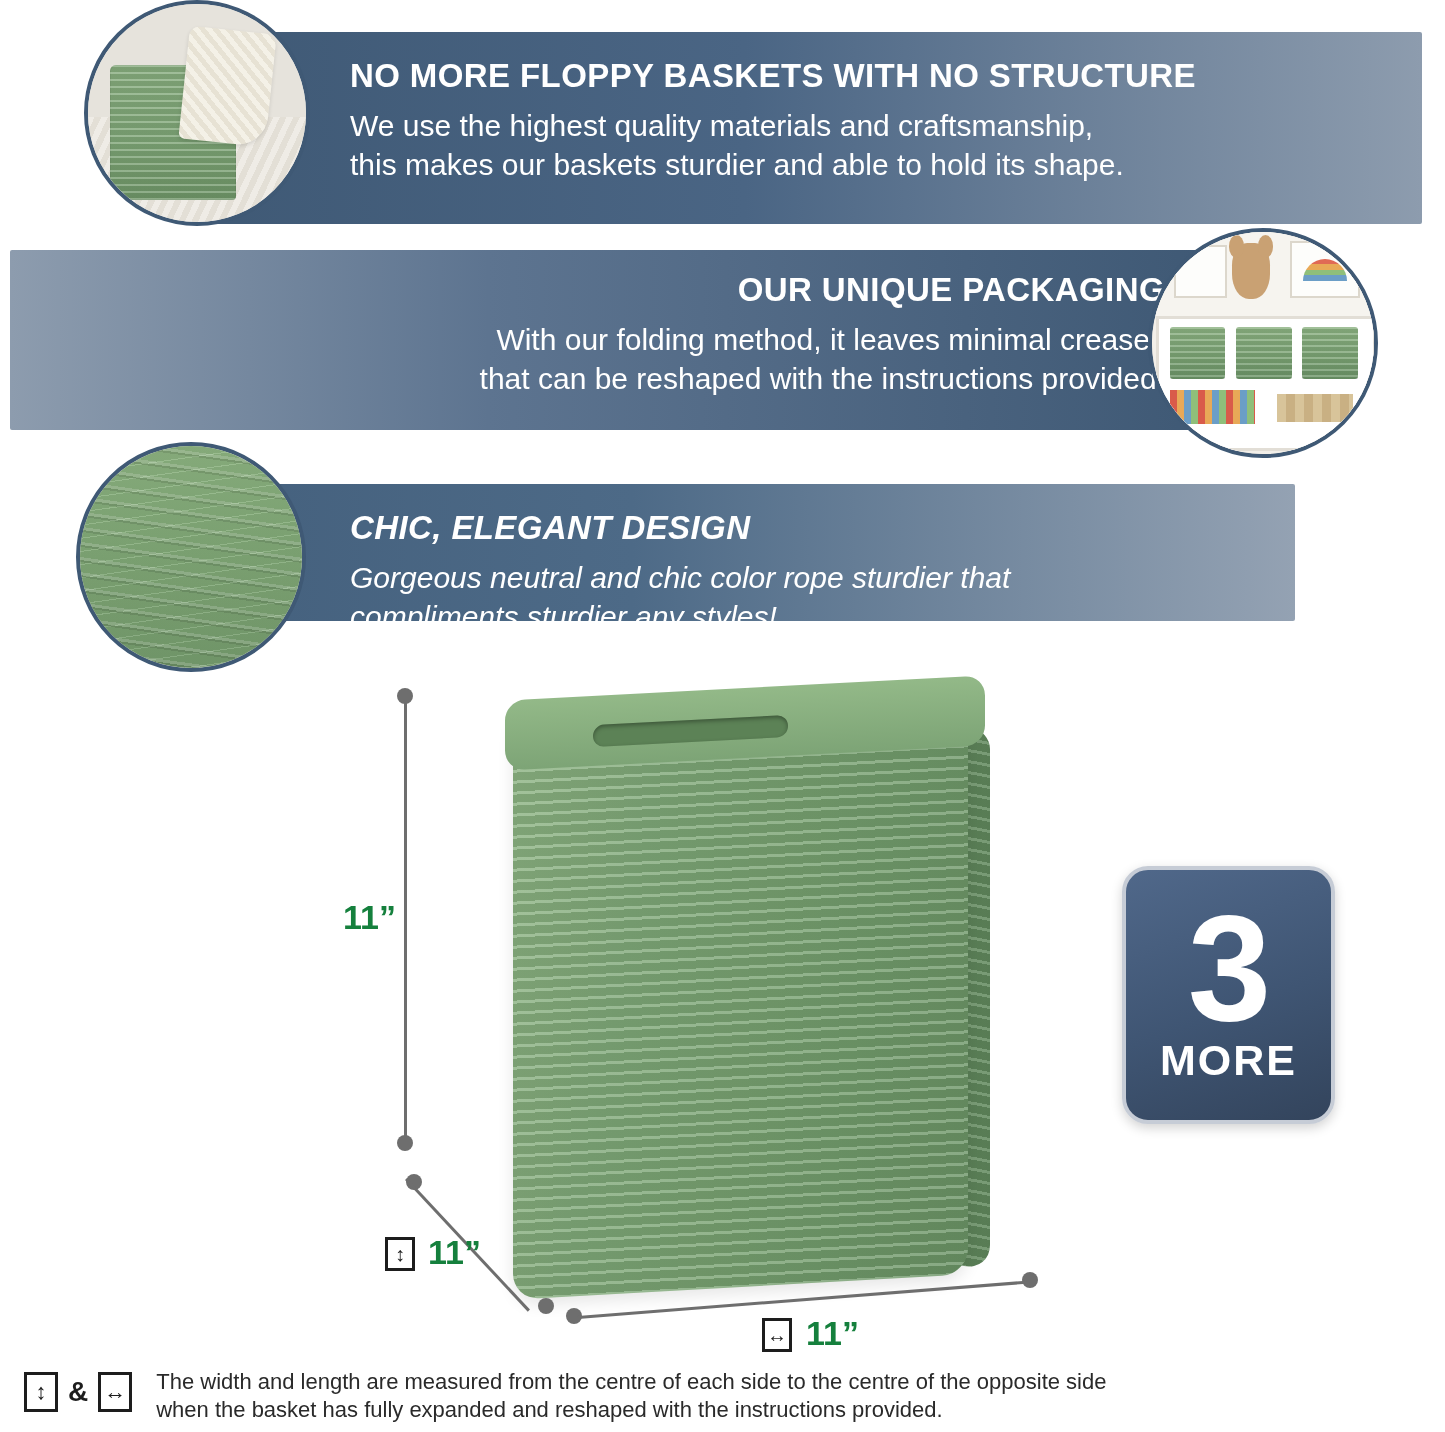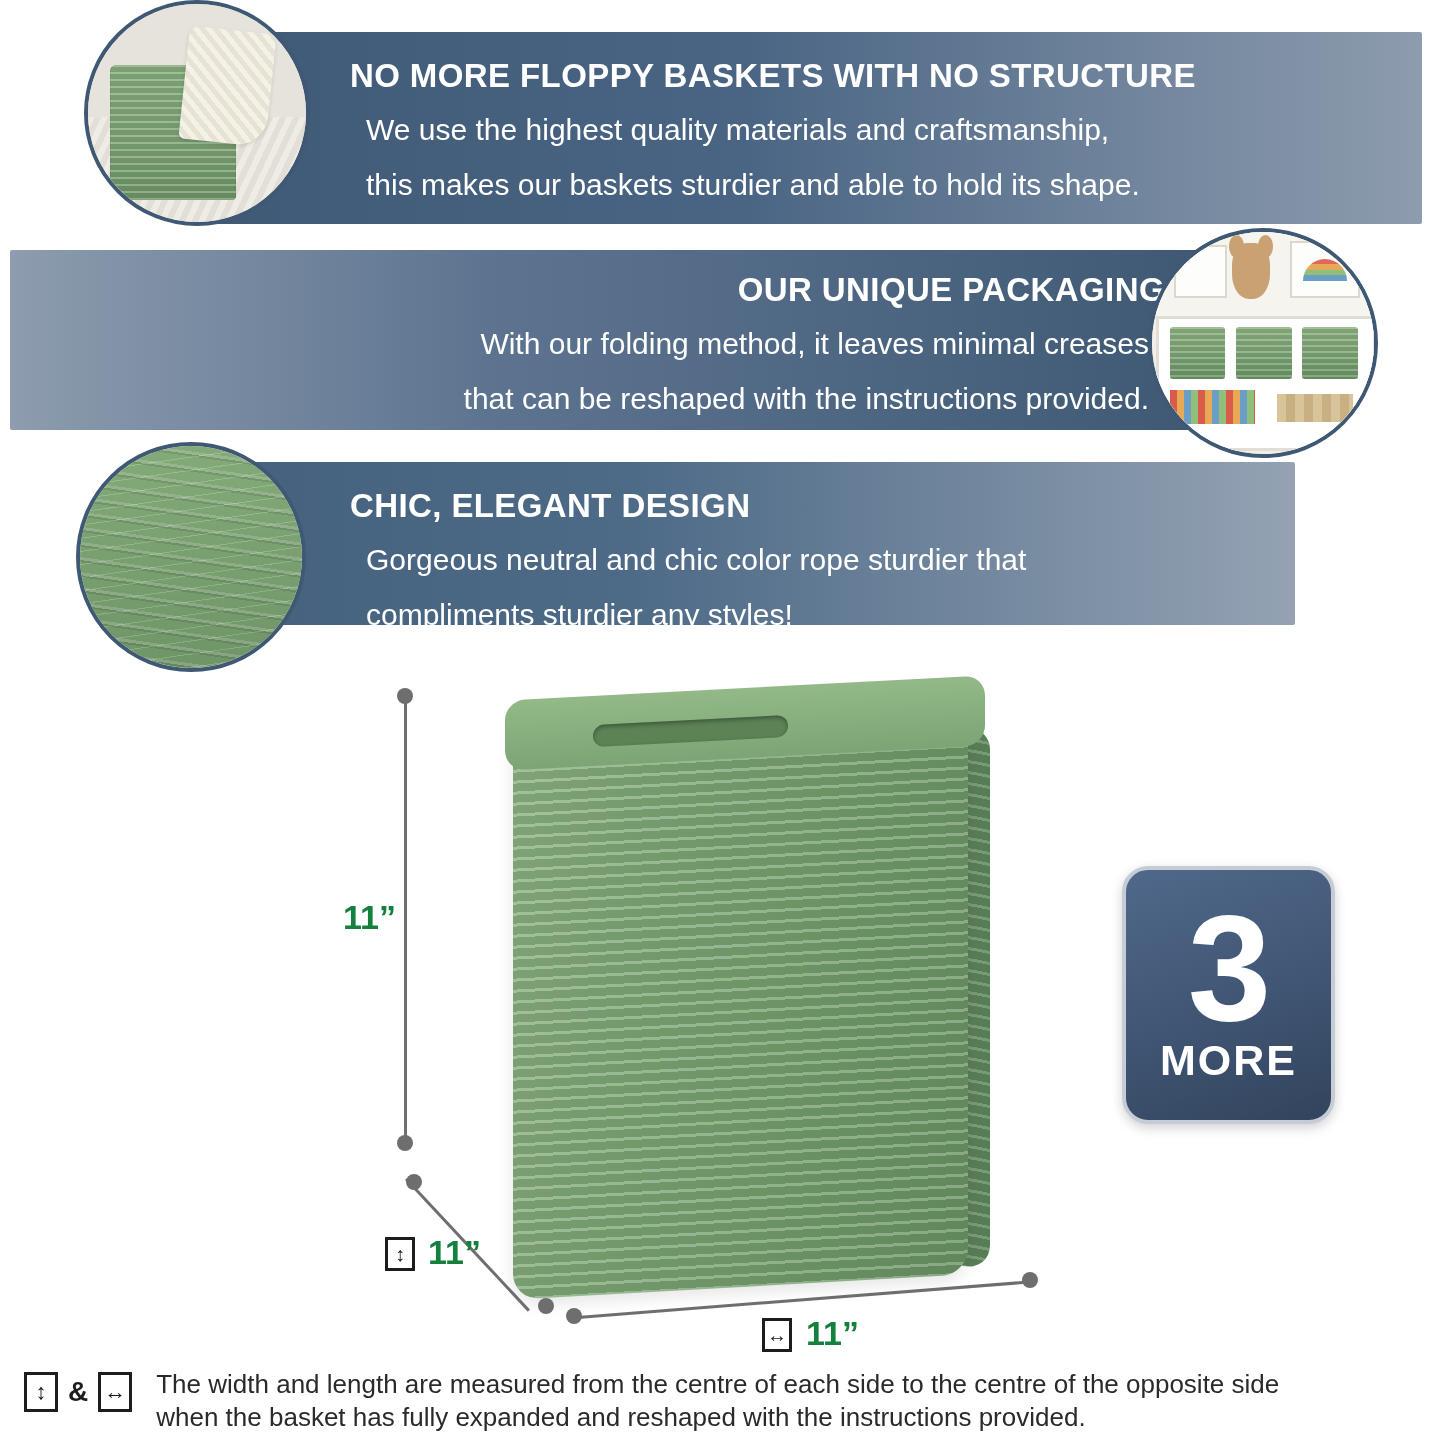--- a/index.html
+++ b/index.html
@@ -36,39 +36,40 @@
     top: 250px;
     width: 1195px;
     height: 180px;
     background: linear-gradient(90deg, #8d9cae 0%, #5d7490 40%, #3f5975 100%);
     padding: 22px 40px 0 40px;
     text-align: right;
     border-radius: 2px;
   }
   .banner-3 {
     left: 190px;
-    top: 462px;
+    top: 484px;
     width: 1105px;
-    height: 163px;
+    height: 137px;
     background: linear-gradient(90deg, #44607d 0%, #4d6a87 40%, #94a2b3 100%);
     padding: 26px 40px 0 160px;
     border-radius: 2px;
+    font-style: italic;
   }
 
   .headline {
     font-size: 33px;
     font-weight: bold;
     letter-spacing: 0.4px;
     margin: 0 0 12px 0;
     line-height: 1.1;
   }
   .subline {
     font-size: 30px;
     line-height: 1.3;
-    margin: 16px;
+    margin: 0;
     font-weight: normal;
   }
 
   
   .circle-photo {
     position: absolute;
     border-radius: 50%;
     border: 4px solid #3f5975;
     overflow: hidden;
     background: #e9e7e2;
@@ -198,21 +199,21 @@
     position:absolute; left:24px; top:1368px; width:1400px;
     display:flex; align-items:flex-start; gap:14px;
   }
   .footer-icons { display:flex; align-items:center; gap:10px; padding-top:4px; }
   .f-icon {
     width:34px; height:40px; border:3px solid #1d1d1d; box-sizing:border-box;
     display:flex; align-items:center; justify-content:center; font-size:22px; color:#1d1d1d;
   }
   .f-amp { font-size:28px; font-weight:bold; color:#1d1d1d; }
   .footer-text {
-    font-size:26px; color:#2a2a2a; line-height:1.25; padding-left:10px;
+    font-size:22px; color:#2a2a2a; line-height:1.25; padding-left:10px;
   }
 </style>
 </head>
 <body>
 
 <div class="banner banner-1">
   <p class="headline">NO MORE FLOPPY BASKETS WITH NO STRUCTURE</p>
   <p class="subline">We use the highest quality materials and craftsmanship,</p>
   <p class="subline">this makes our baskets sturdier and able to hold its shape.</p>
 </div>

